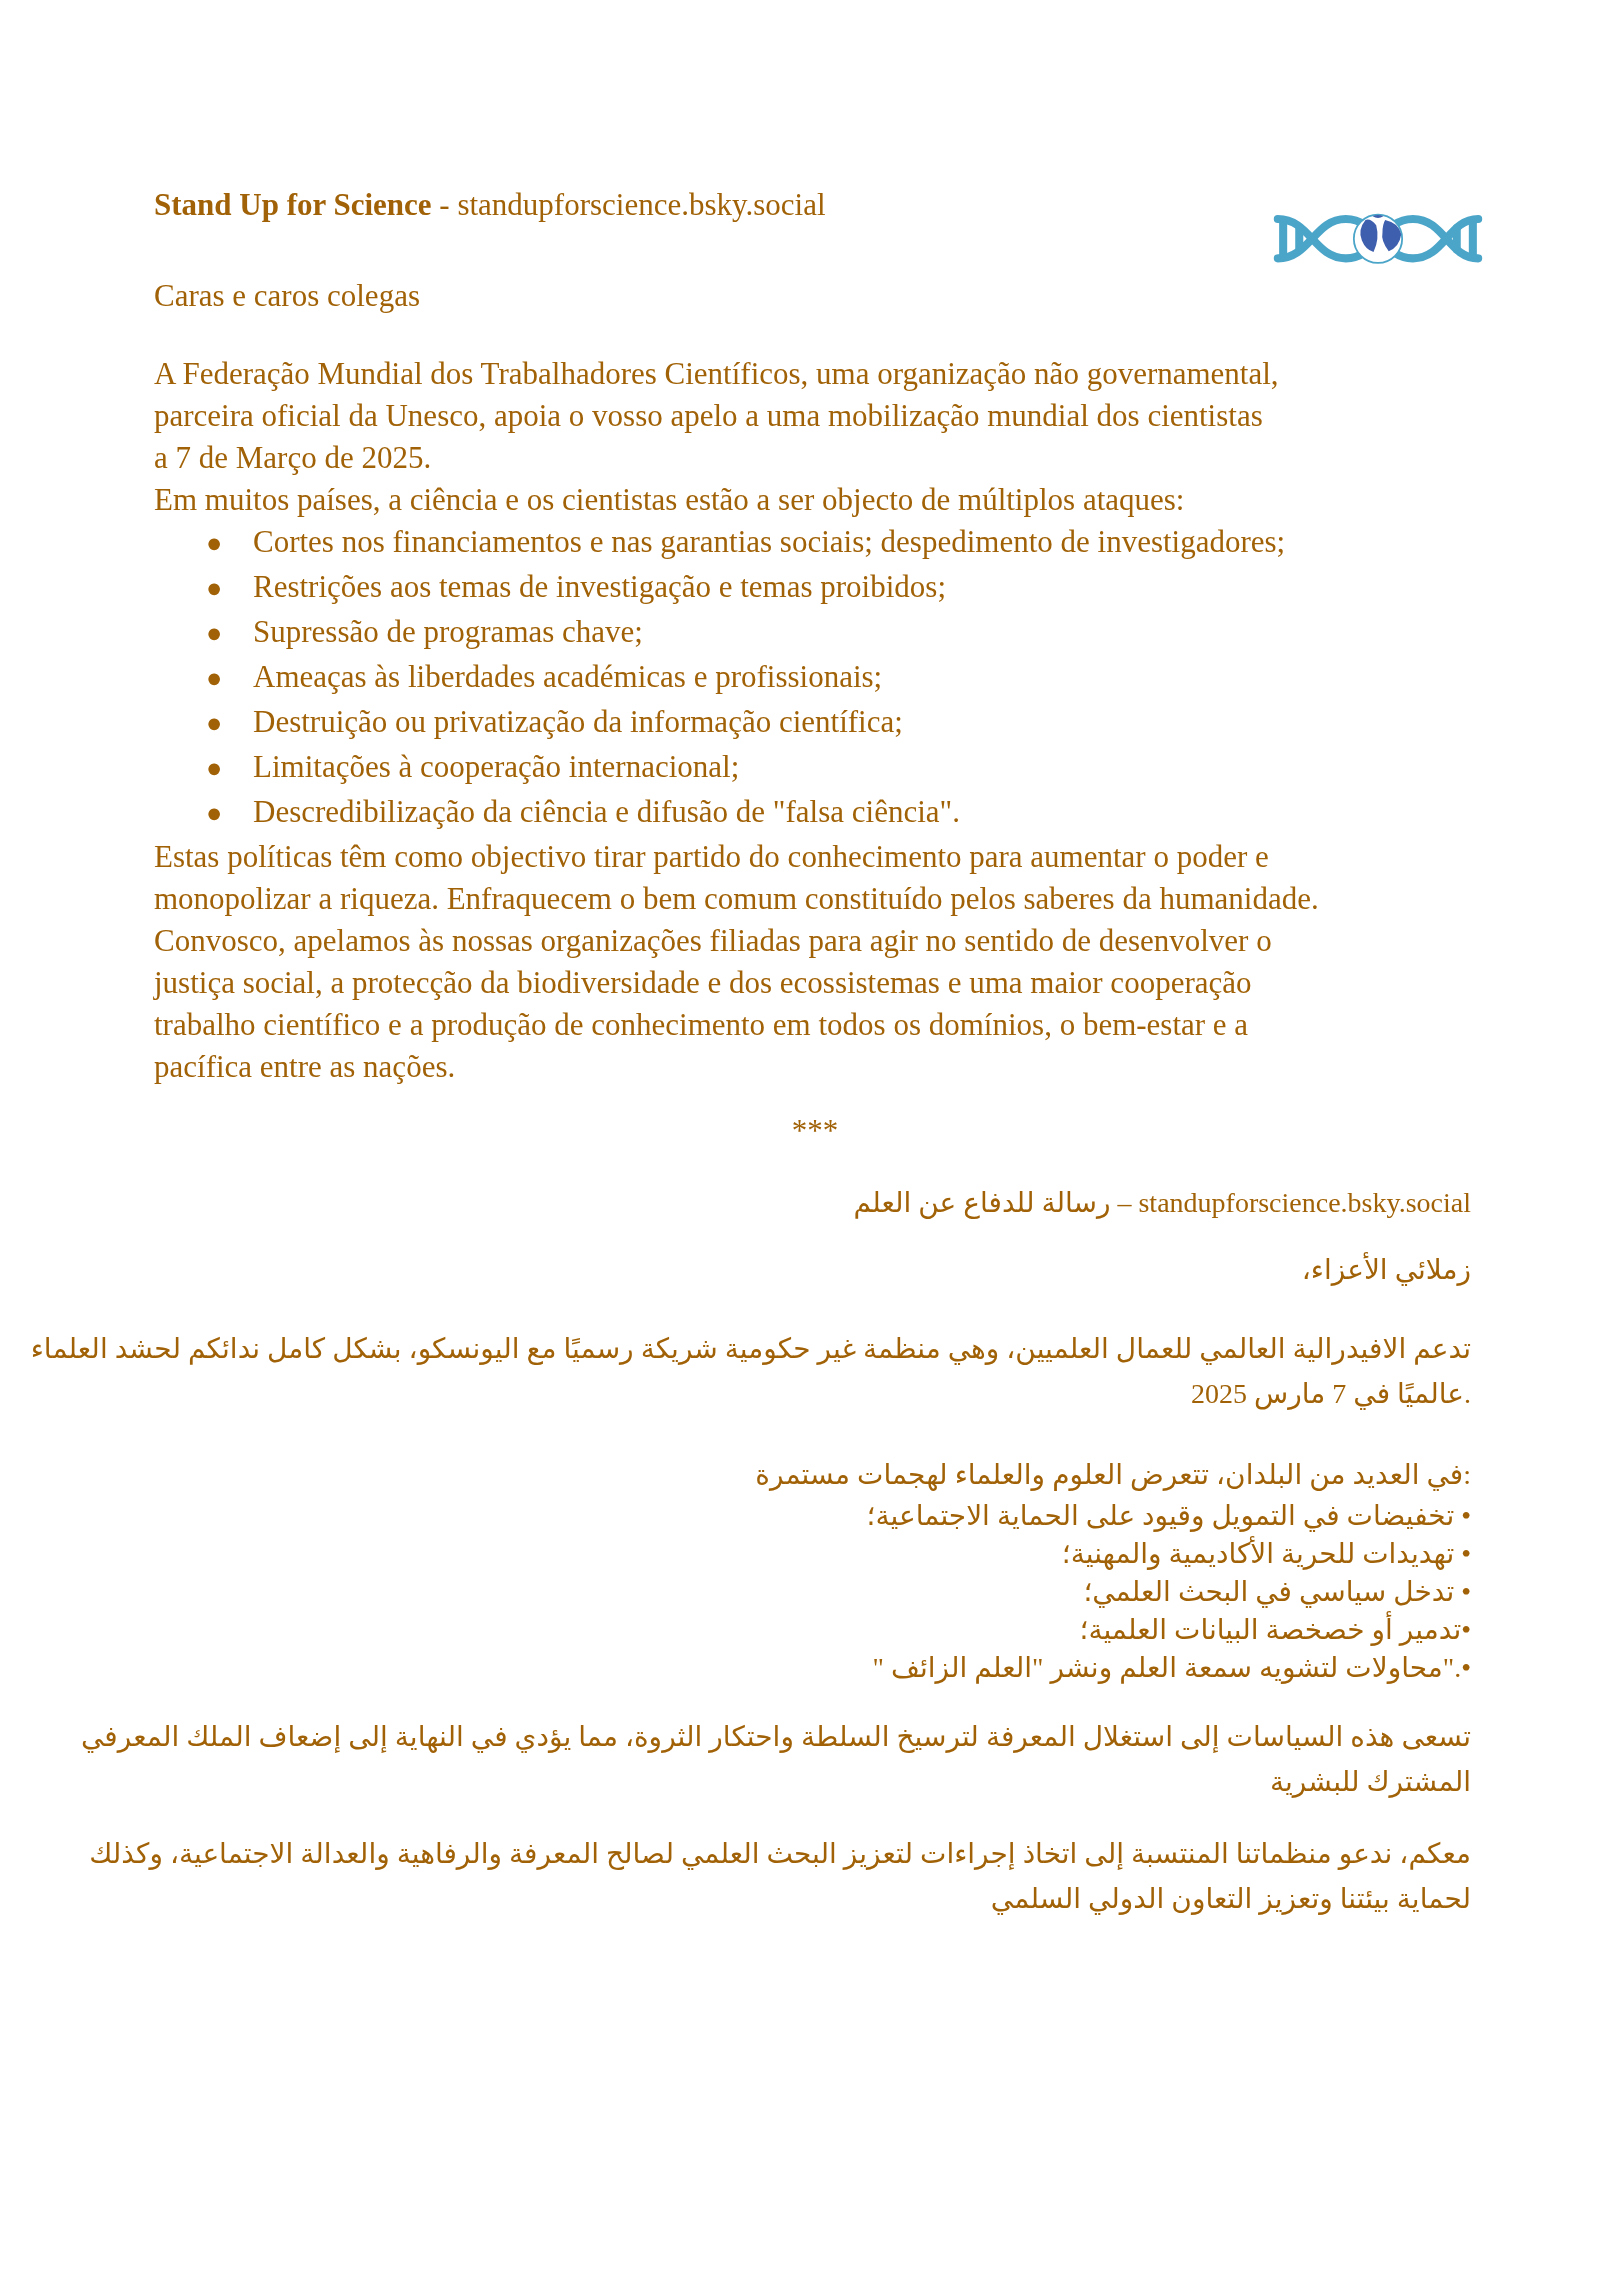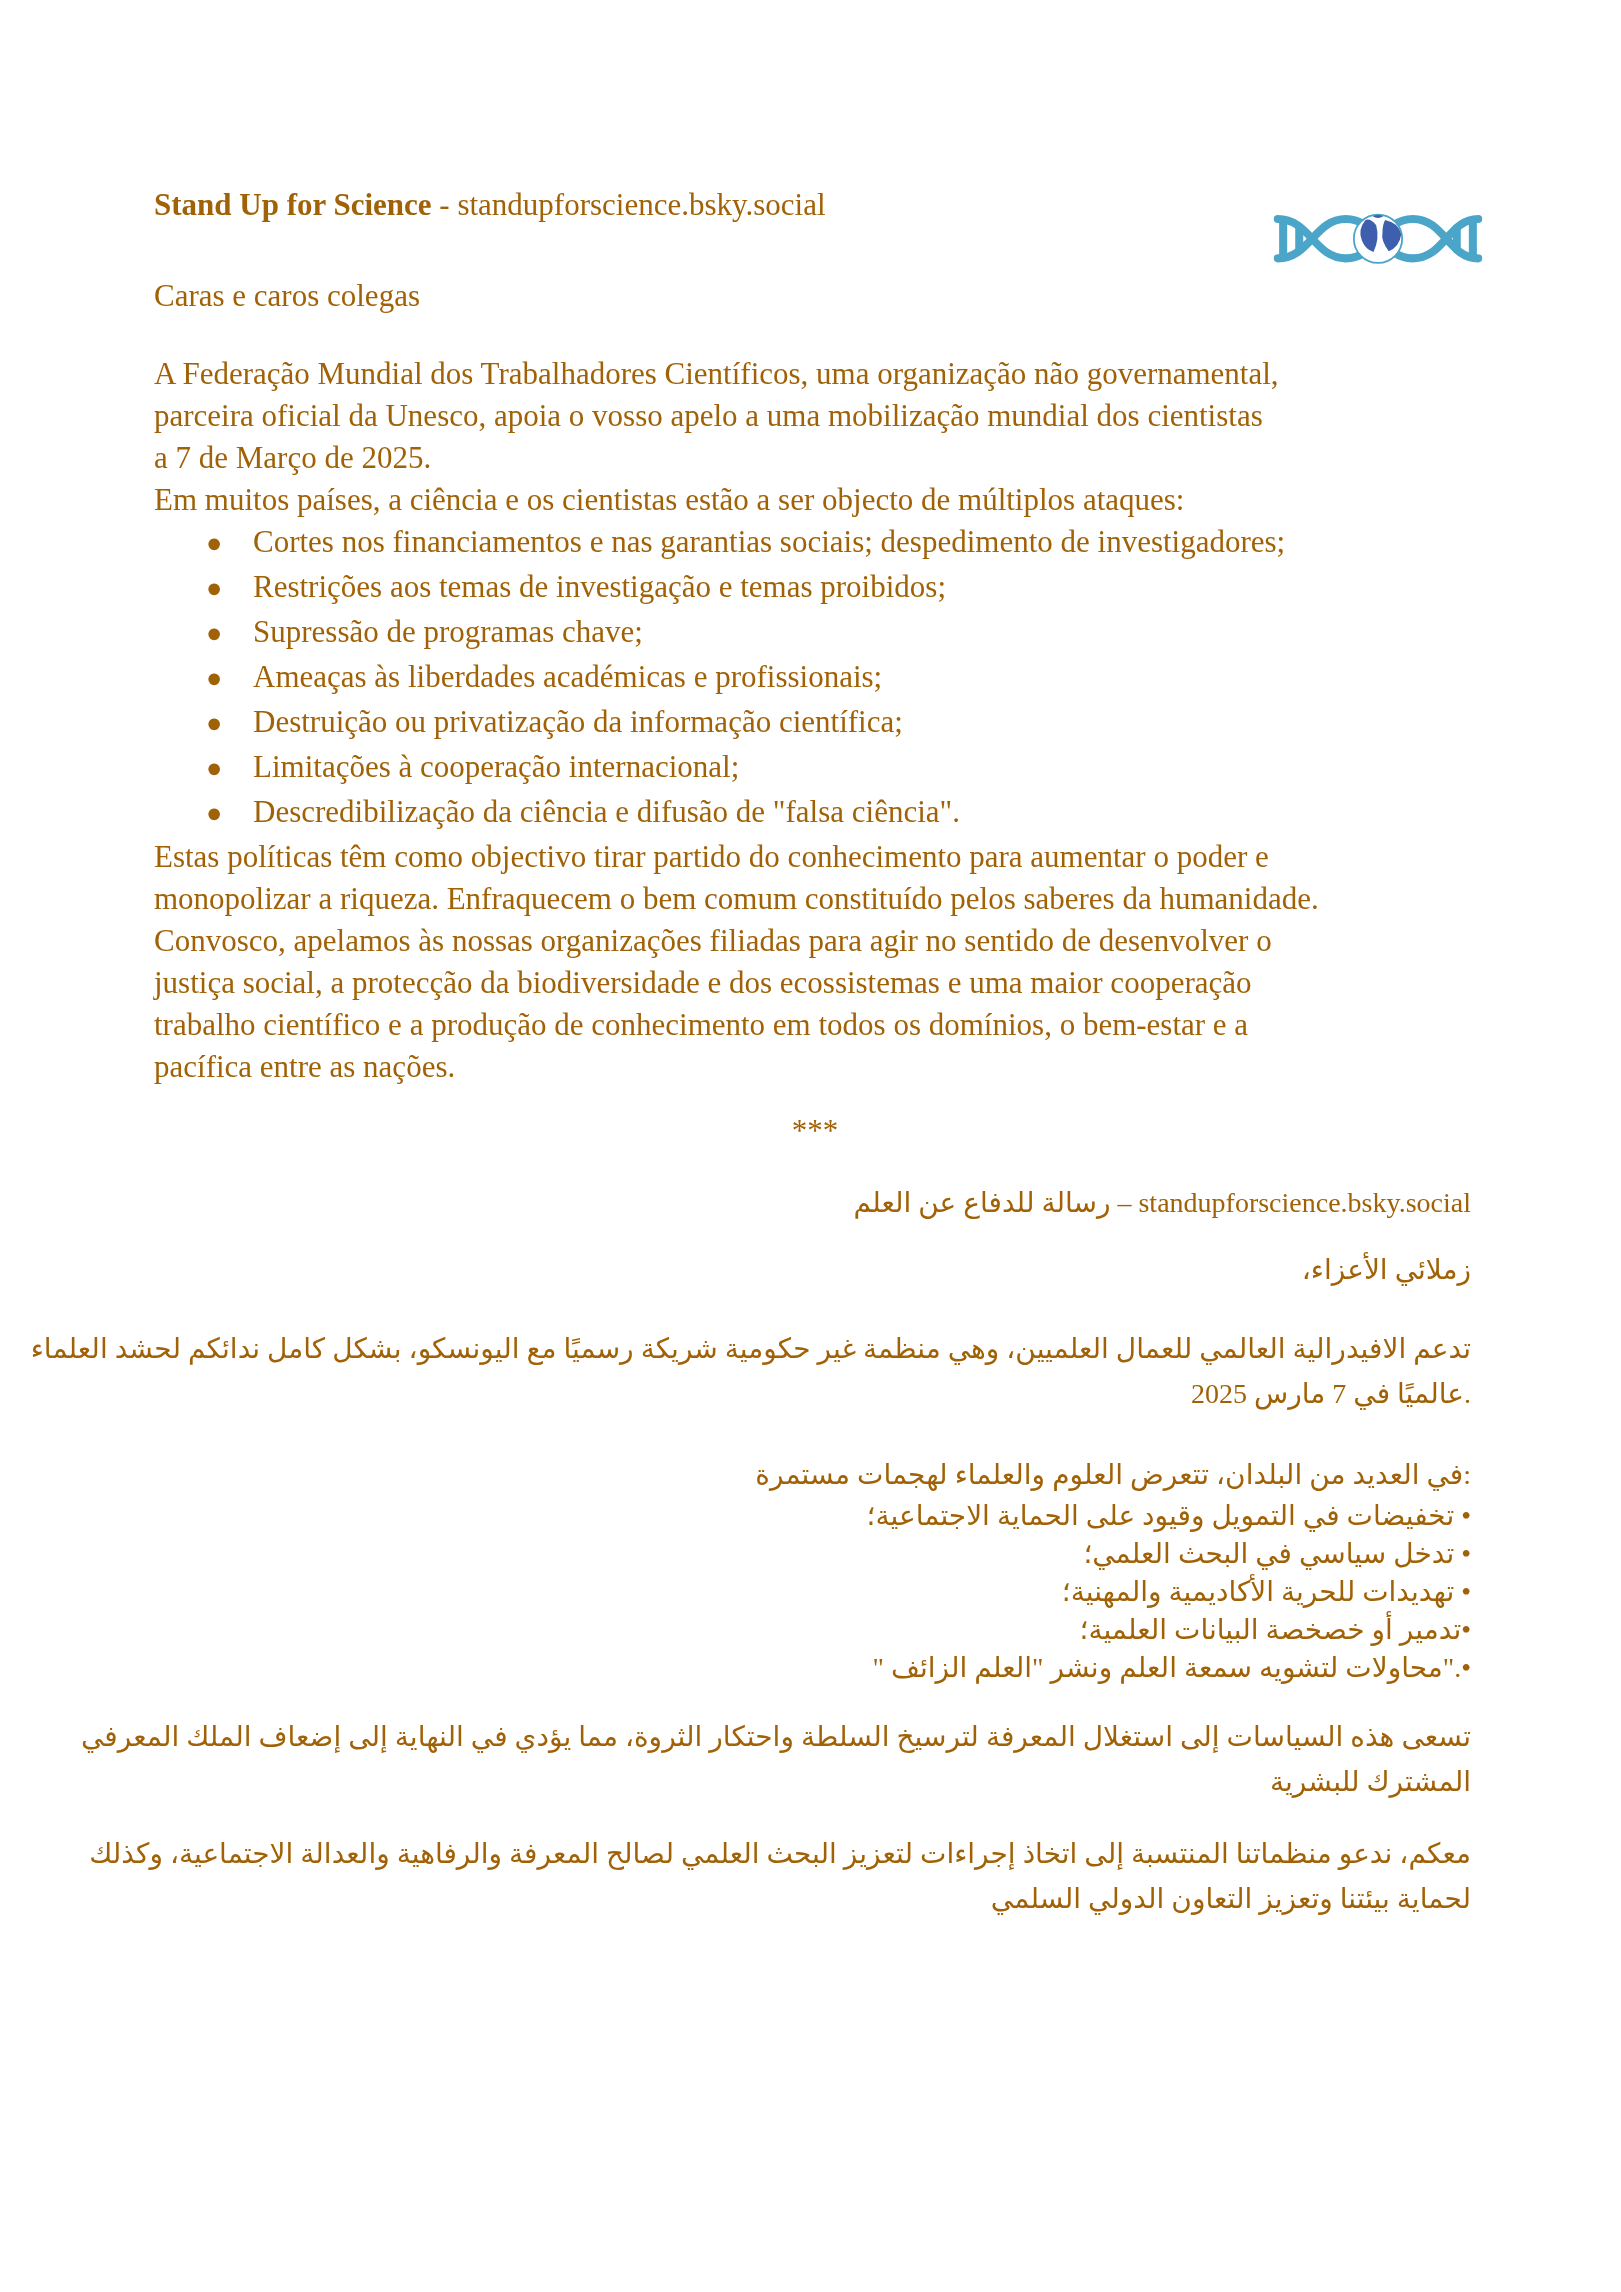--- a/index.html
+++ b/index.html
@@ -136,22 +136,22 @@
 
     <div class="ar-para1">
         <div class="ln">تدعم الافيدرالية العالمي للعمال العلميين، وهي منظمة غير حكومية شريكة رسميًا مع اليونسكو، بشكل كامل ندائكم لحشد العلماء</div>
         <div class="ln">.عالميًا في 7 مارس 2025</div>
       </div>
 
     <div class="ar-intro">:في العديد من البلدان، تتعرض العلوم والعلماء لهجمات مستمرة</div>
 
     <div class="ar-bullets">
         <div class="ln">• تخفيضات في التمويل وقيود على الحماية الاجتماعية؛</div>
+        <div class="ln">• تهديدات للحرية الأكاديمية والمهنية؛</div>
         <div class="ln">• تدخل سياسي في البحث العلمي؛</div>
-        <div class="ln">• تهديدات للحرية الأكاديمية والمهنية؛</div>
         <div class="ln">•تدمير أو خصخصة البيانات العلمية؛</div>
         <div class="ln">•."محاولات لتشويه سمعة العلم ونشر "العلم الزائف "</div>
       </div>
 
     <div class="ar-para2">
         <div class="ln">تسعى هذه السياسات إلى استغلال المعرفة لترسيخ السلطة واحتكار الثروة، مما يؤدي في النهاية إلى إضعاف الملك المعرفي</div>
         <div class="ln">المشترك للبشرية</div>
       </div>
 
     <div class="ar-para3">

